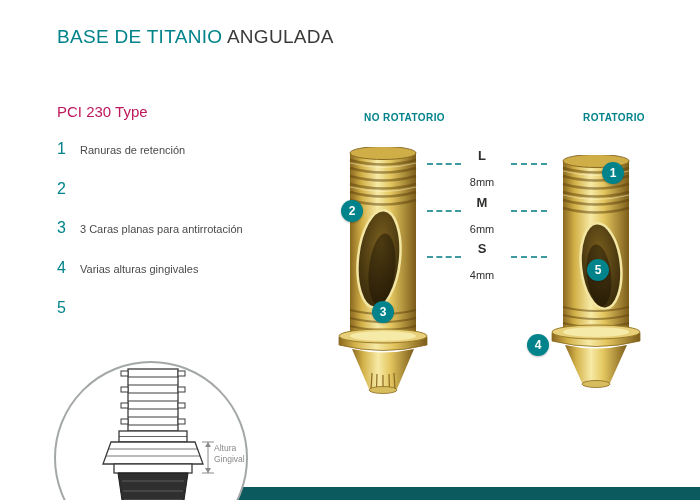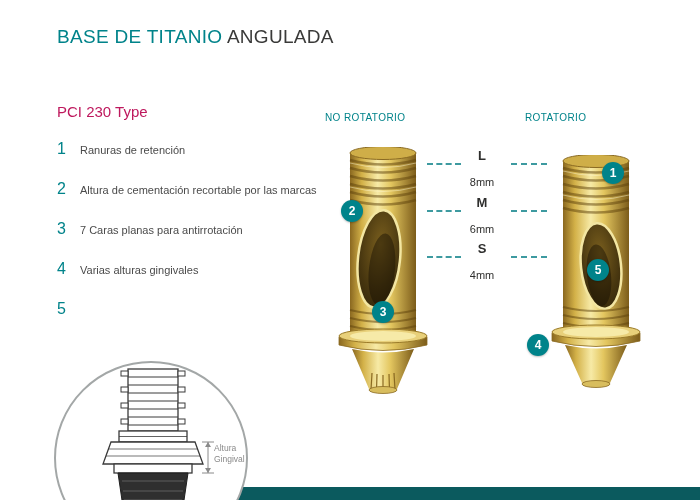--- a/index.html
+++ b/index.html
@@ -9,21 +9,21 @@
   .abs{position:absolute}
   .title{left:57px;top:26px;font-size:19px;font-weight:normal;letter-spacing:.3px;color:#00838a;white-space:nowrap}
   .title .accent{color:#3a3a39}
   .subtitle{left:57px;top:71px;font-size:15px;color:#3a3a39;white-space:nowrap}
   .brand{color:#00838a;font-weight:bold;margin-left:4px}
   .pci{left:57px;top:103px;font-size:15px;color:#be185d}
   .features{left:57px;top:142px;width:270px}
   .feature{display:flex;gap:10px;margin-bottom:25px}
   .fnum{min-width:13px;font-size:16px;color:#00838a;line-height:14px}
   .ftext{font-size:11px;color:#4a4a4a;line-height:13px;padding-top:2px}
-  .col-label{top:112px;width:120px;text-align:left;font-size:10px;font-weight:normal;
+  .col-label{top:112px;width:120px;text-align:right;font-size:10px;font-weight:bold;
              letter-spacing:.4px;color:#00838a}
   .size{left:452px;width:60px;text-align:center;color:#2e2e2d}
   .size-letter{font-size:13px;font-weight:bold;line-height:14px}
   .size-mm{font-size:11px;margin-top:13px}
   .dash{height:0;border-top:2px dashed #3d9aa0}
   .badge{width:22px;height:22px;border-radius:50%;background:#00838a;color:#fff;
          font-size:12px;font-weight:bold;display:flex;align-items:center;justify-content:center;
          z-index:4;box-shadow:0 1px 2px rgba(0,0,0,.25)}
   .bottom-bar{left:87px;right:0;top:487px;height:13px;background:#0b5a5e;z-index:1}
   .inset{left:54px;top:361px;width:194px;height:194px;border:2px solid #a3a7a7;border-radius:50%;
@@ -43,25 +43,24 @@
   </div>
   <div class="abs pci">PCI 230 Type</div>
 
   <div class="abs features">
     <div class="feature">
       <div class="fnum">1</div>
       <div class="ftext">Ranuras de retención</div>
     </div>
     <div class="feature">
       <div class="fnum">2</div>
-      <div class="ftext">Altura de cementación recortable por las marcas</div>
     </div>
     <div class="feature">
       <div class="fnum">3</div>
-      <div class="ftext">7 Caras planas para antirrotación</div>
+      <div class="ftext">3 Caras planas para antirrotación</div>
     </div>
     <div class="feature">
       <div class="fnum">4</div>
       <div class="ftext">Varias alturas gingivales</div>
     </div>
     <div class="feature">
       <div class="fnum">5</div>
     </div>
   </div>
 

